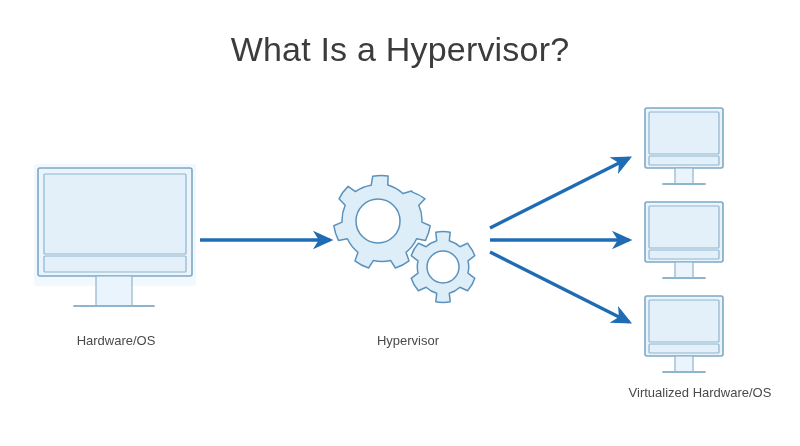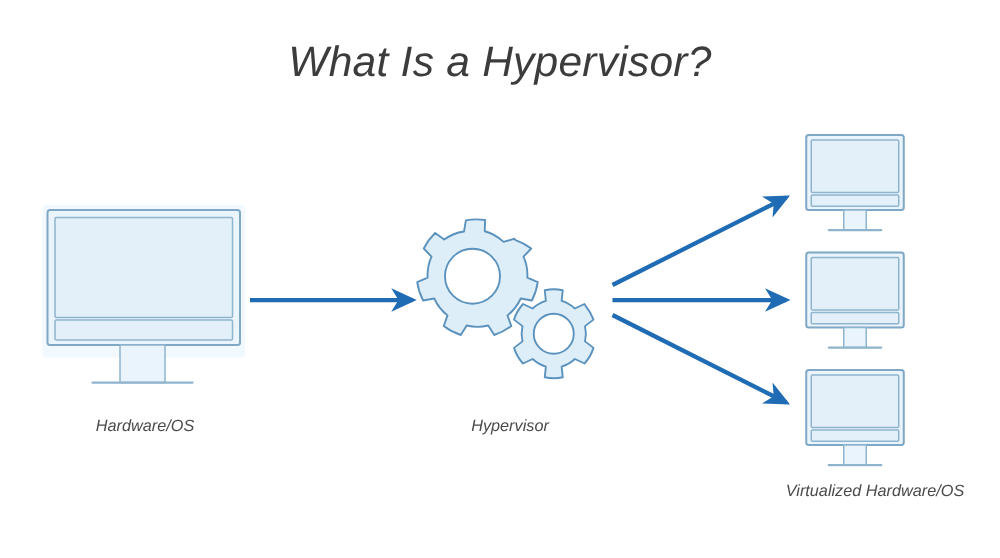--- a/index.html
+++ b/index.html
@@ -13,21 +13,20 @@
     height: 446px;
     overflow: hidden;
     font-family: "Liberation Sans", sans-serif;
     color: #3a3a3a;
   }
   #diagram-root {
     position: relative;
     width: 800px;
     height: 446px;
     background: #ffffff;
-    font-style: italic;
   }
   svg.canvas {
     position: absolute;
     left: 0;
     top: 0;
     width: 800px;
     height: 446px;
     display: block;
   }
   .title-text {

